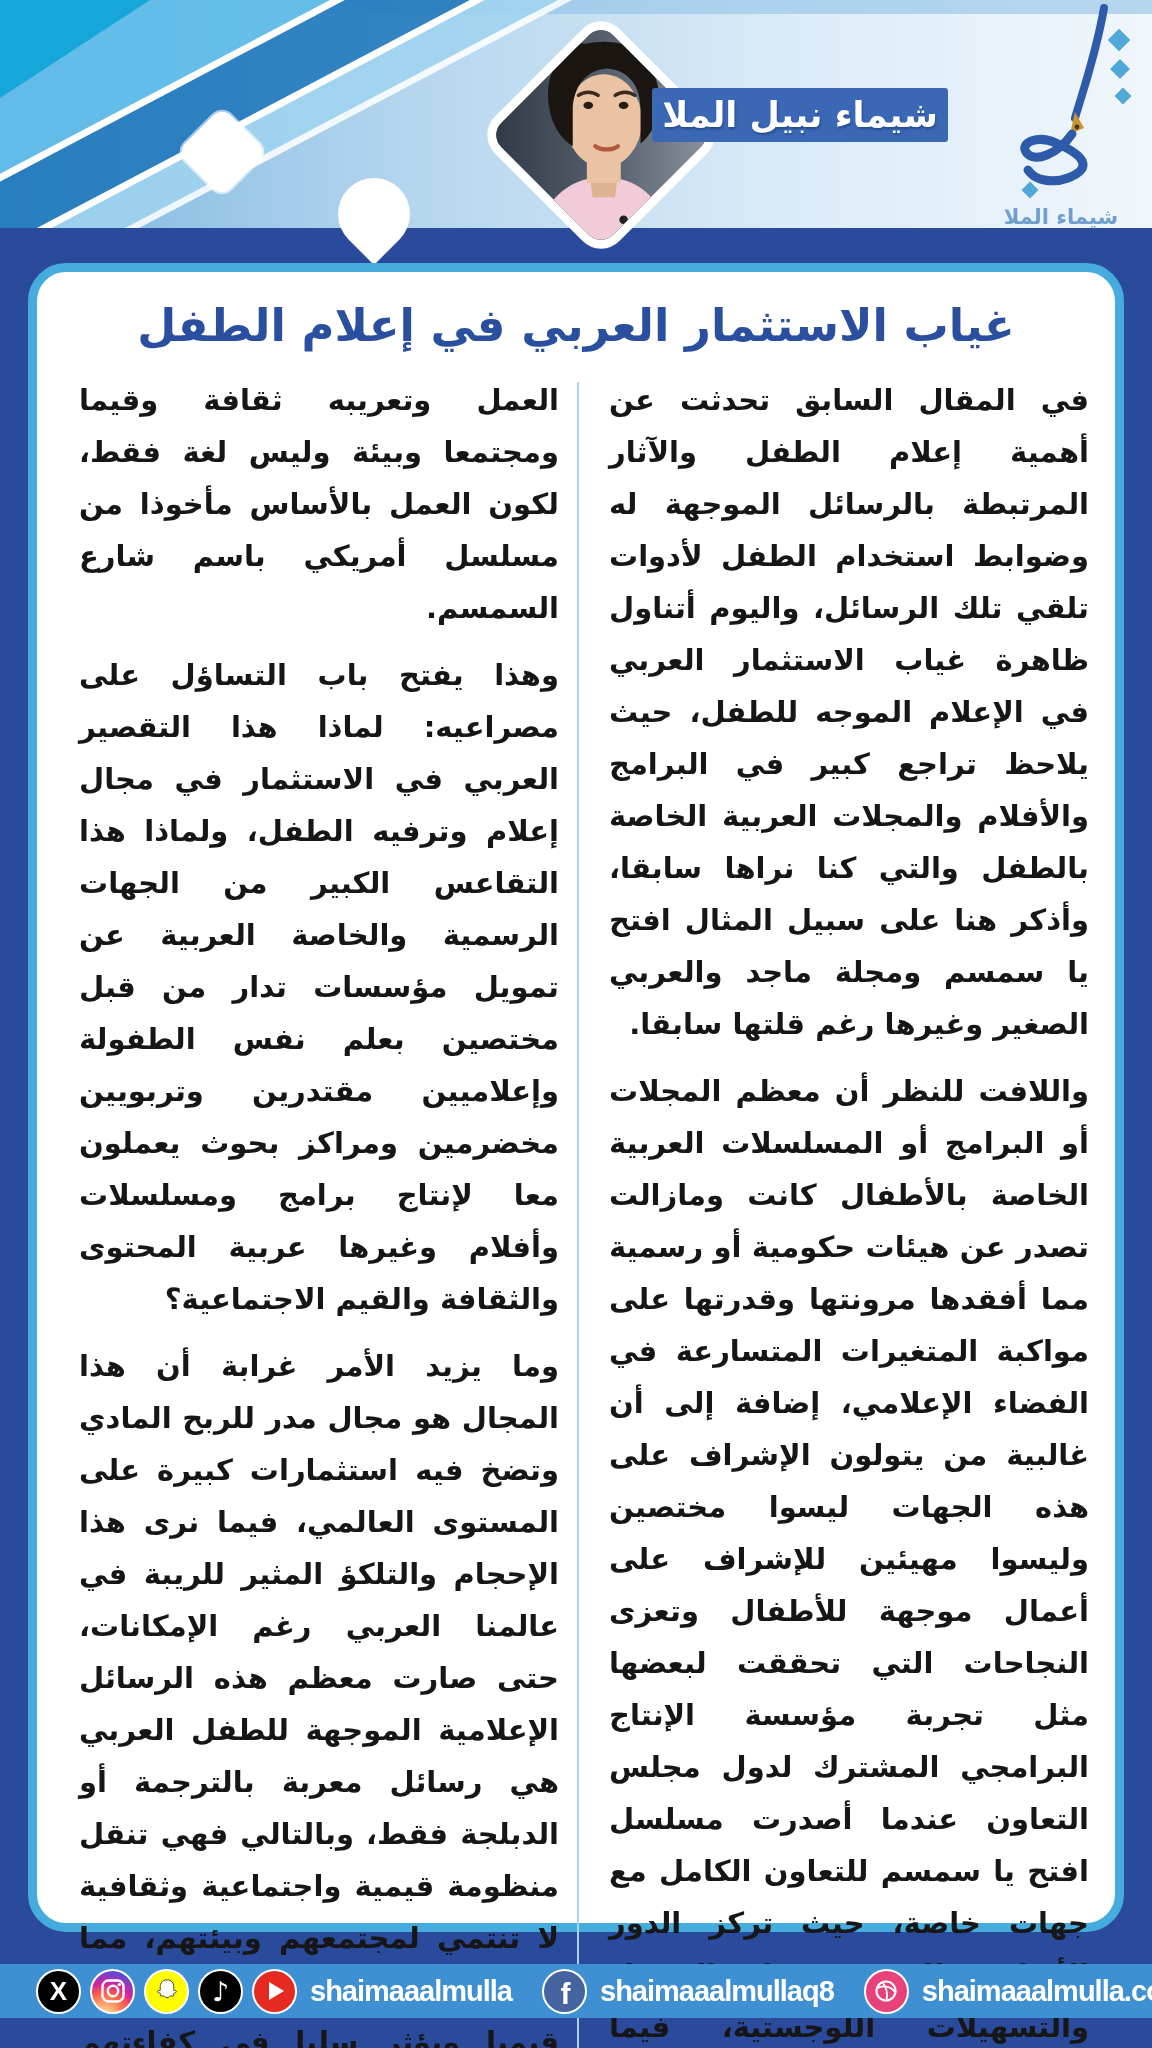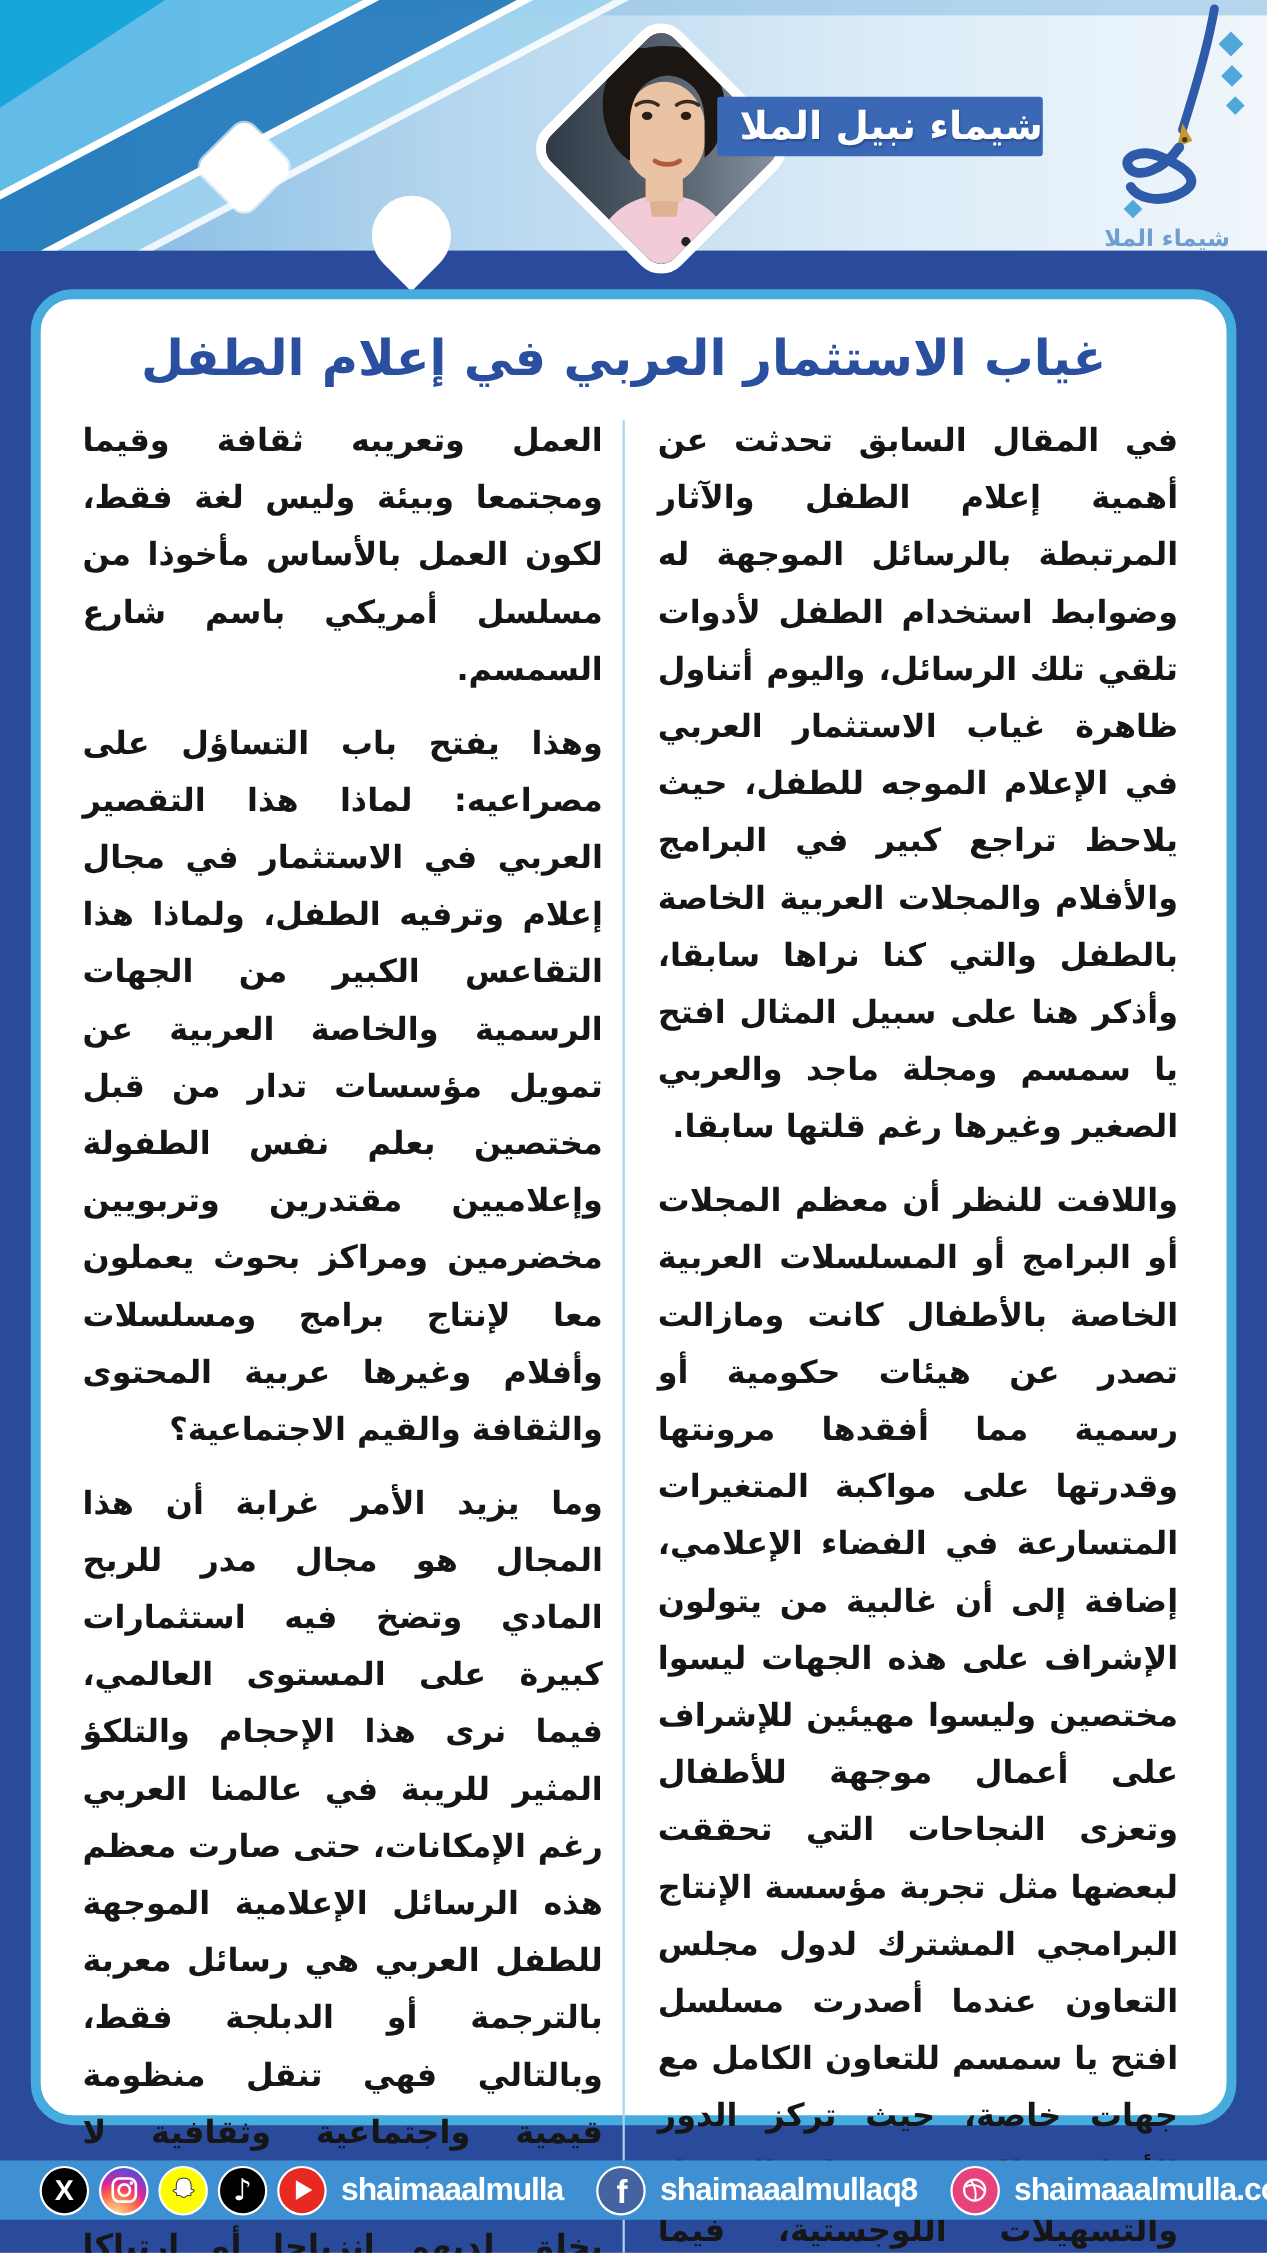--- a/index.html
+++ b/index.html
@@ -24,31 +24,31 @@
     transform:rotate(45deg);border-radius:26px;border:9px solid #fff;
     overflow:hidden;background:#39404c;z-index:5;
   }
   .photo-inner{
     position:absolute;left:-34px;top:-34px;width:226px;height:226px;
     transform:rotate(-45deg);
   }
   .name-banner{
     position:absolute;left:652px;top:88px;width:296px;height:54px;
     background:#3a68b4;border-radius:3px;z-index:6;
-    display:flex;align-items:center;justify-content:flex-start;
+    display:flex;align-items:center;justify-content:center;
     color:#fff;font-weight:bold;font-size:35px;
     text-shadow:1px 2px 2px rgba(25,55,115,.55);
     direction:rtl;
   }
   .logo{position:absolute;right:6px;top:2px;width:170px;height:230px;z-index:6;}
   
   .panel{
     position:absolute;left:28px;top:263px;width:1096px;height:1669px;
     box-sizing:border-box;background:#fff;border:9px solid #46abdd;border-radius:38px;
-    padding:16px 44px 0 26px;z-index:4;
+    padding:16px 26px 0 26px;z-index:4;
   }
   .article-title{
     direction:rtl;text-align:center;color:#2a4f9f;font-weight:bold;
     font-size:45px;line-height:1.25;margin:10px 0 20px 0;letter-spacing:-1px;
   }
   .columns{display:flex;direction:rtl;align-items:stretch;}
   .col{width:492px;direction:rtl;}
   .col p{
     margin:0 0 15px 12px;font-size:29px;font-weight:bold;color:#161616;
     line-height:52px;text-align:justify;

